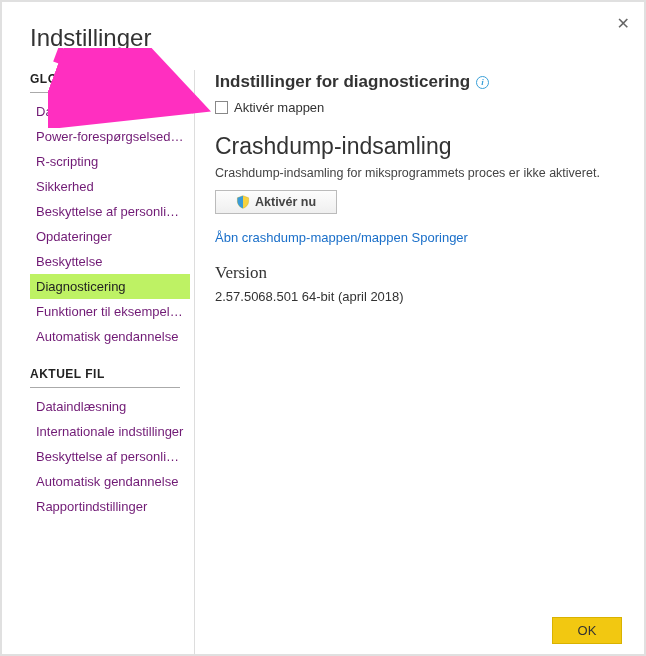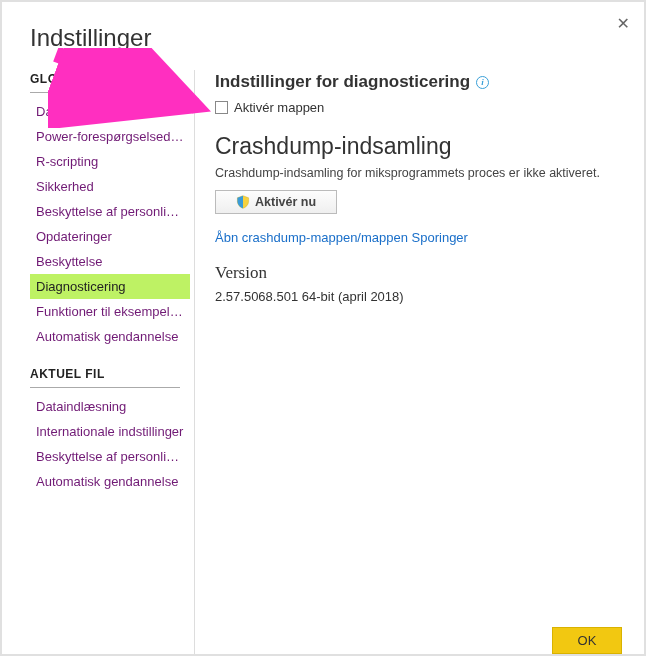--- a/index.html
+++ b/index.html
@@ -131,21 +131,21 @@
     color: #1a6fc9;
     font-size: 13px;
     cursor: pointer;
     display: inline-block;
     margin-bottom: 18px;
   }
   .sec3 { font-size: 17px; font-weight: 400; margin-bottom: 6px; font-family: Liberation Serif, serif; }
   .ver { font-size: 13px; color: #333; }
   .footer {
     position: absolute;
-    bottom: 0;
+    bottom: 10px;
     right: 22px;
     display: flex;
     gap: 8px;
   }
   .f-btn {
     min-width: 70px;
     text-align: center;
     padding: 5px 12px;
     font-size: 13px;
     border: 1px solid #bbb;
@@ -178,20 +178,21 @@
         <div class="nav-item">Opdateringer</div>
         <div class="nav-item">Beskyttelse</div>
         <div class="nav-item selected">Diagnosticering</div>
         <div class="nav-item">Funktioner til eksempelv...</div>
         <div class="nav-item">Automatisk gendannelse</div>
         <div class="section-head">AKTUEL FIL</div>
         <div class="nav-item">Dataindlæsning</div>
         <div class="nav-item">Internationale indstillinger</div>
         <div class="nav-item">Beskyttelse af personlige...</div>
         <div class="nav-item">Automatisk gendannelse</div>
+        <div class="nav-item">Rapportindstillinger</div>
       </div>
 
     <div class="main">
       <div class="sec-title">
         <span>Indstillinger for diagnosticering</span>
         <span class="info-badge">i</span>
       </div>
       <label class="checkbox-row">
         <span class="checkbox"></span>
         <span>Aktivér mappen</span>

